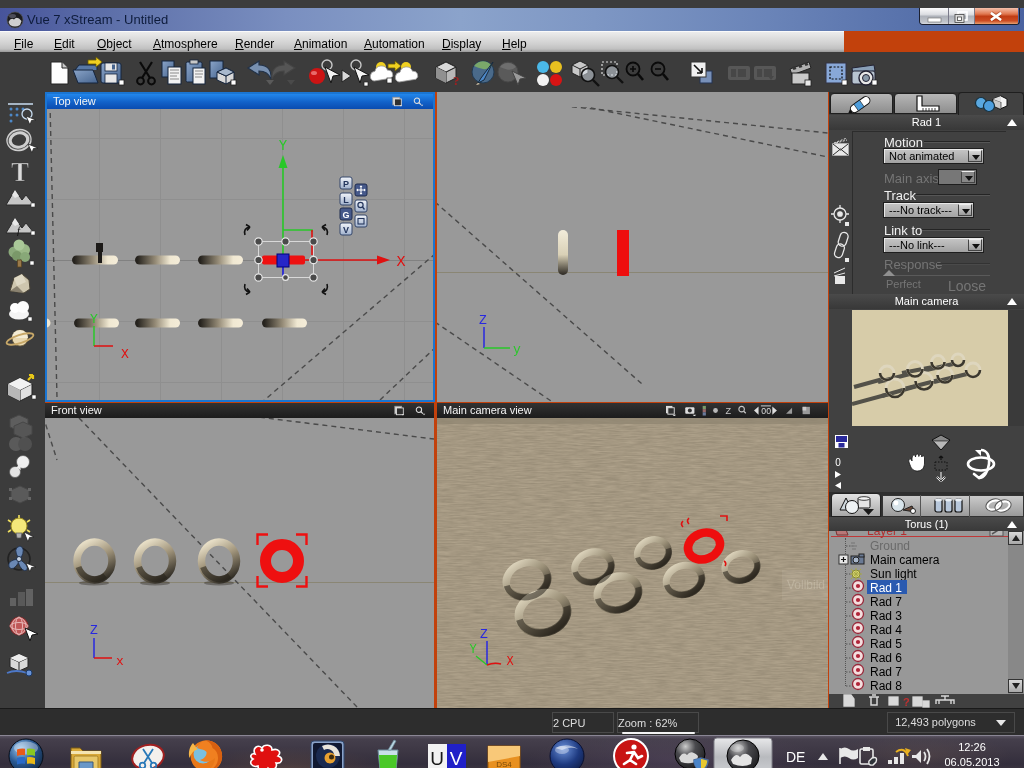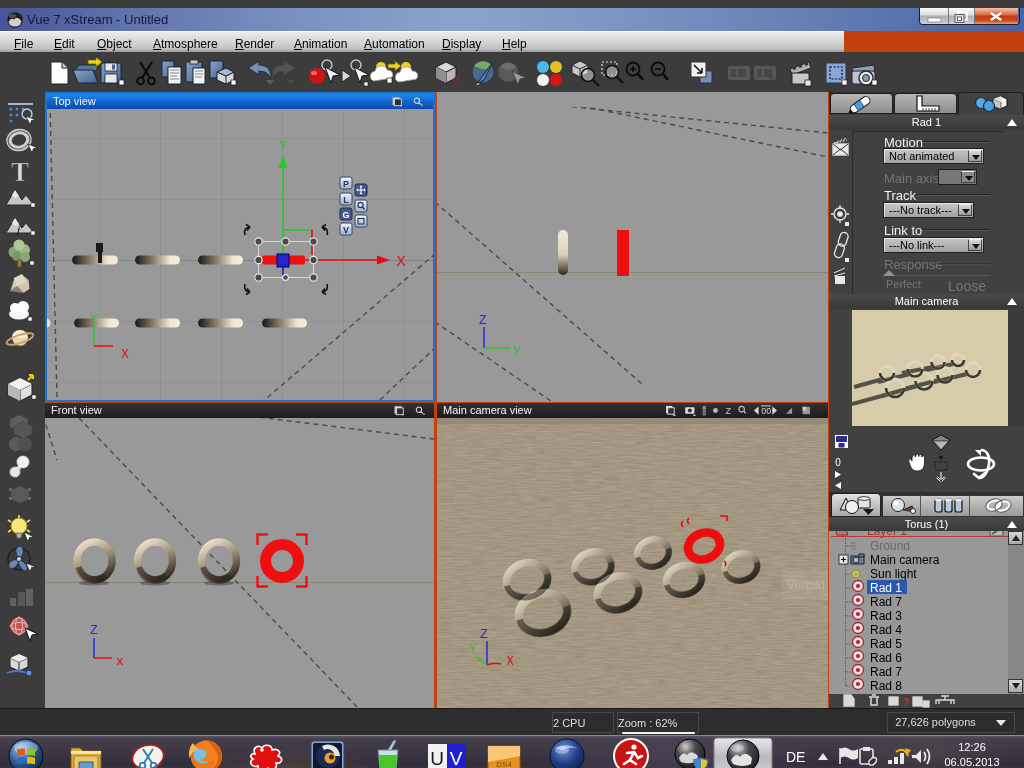--- a/index.html
+++ b/index.html
@@ -864,21 +864,21 @@
         <rect x="94" y="7" width="6" height="6" fill="#d8d8d8"></rect>
         <path d="M112 2 H120 M116 2 V6 M110 10 V6 H122 V10 M110 6 h-3 v4 M122 6 h3 v4" stroke-width="1.4"></path>
       </g>
     </svg>
   </div>
   <div class="abs" id="statusbar">
     <div class="stcell" style="left:552px;width:62px">2 CPU</div>
     <div class="stcell" style="left:617px;width:82px">Zoom : 62%</div>
       <div class="abs" style="left:622px;top:23px;width:73px;height:2px;background:#f4f4f4;border-radius:1px"></div>
     <div class="stcell" style="left:887px;width:128px"></div>
-      <div class="abs" style="left:887px;top:7px;width:97px;text-align:center;color:#dedede;font-size:11px">27,626 polygons</div>
+      <div class="abs" style="left:887px;top:7px;width:97px;text-align:center;color:#dedede;font-size:11px">12,493 polygons</div>
     <svg class="abs" style="left:995px;top:10px" width="12" height="8">
         <path d="M1 1 L11 1 L6 7 Z" fill="#e8e8e8"></path>
       </svg>
   </div>
   <div class="abs" id="taskbar">
   <svg width="1024" height="41" viewBox="0 0 1024 41">
     <defs>
       <radialGradient id="orb" cx="0.35" cy="0.3" r="0.9">
             <stop offset="0" stop-color="#9ac8f0"></stop>
             <stop offset="0.45" stop-color="#2a5a94"></stop>

